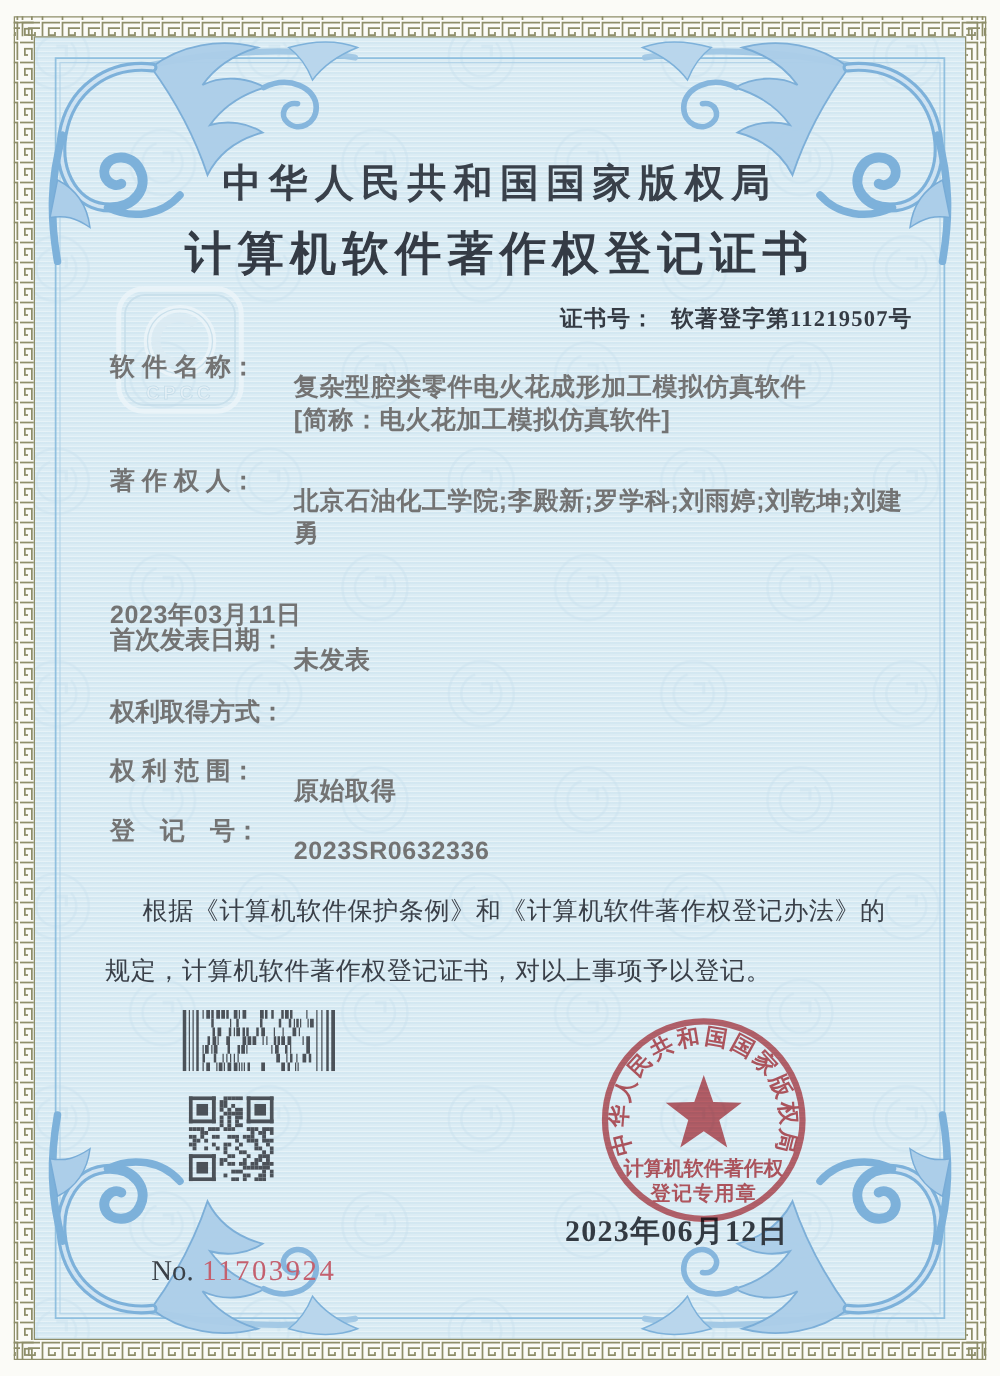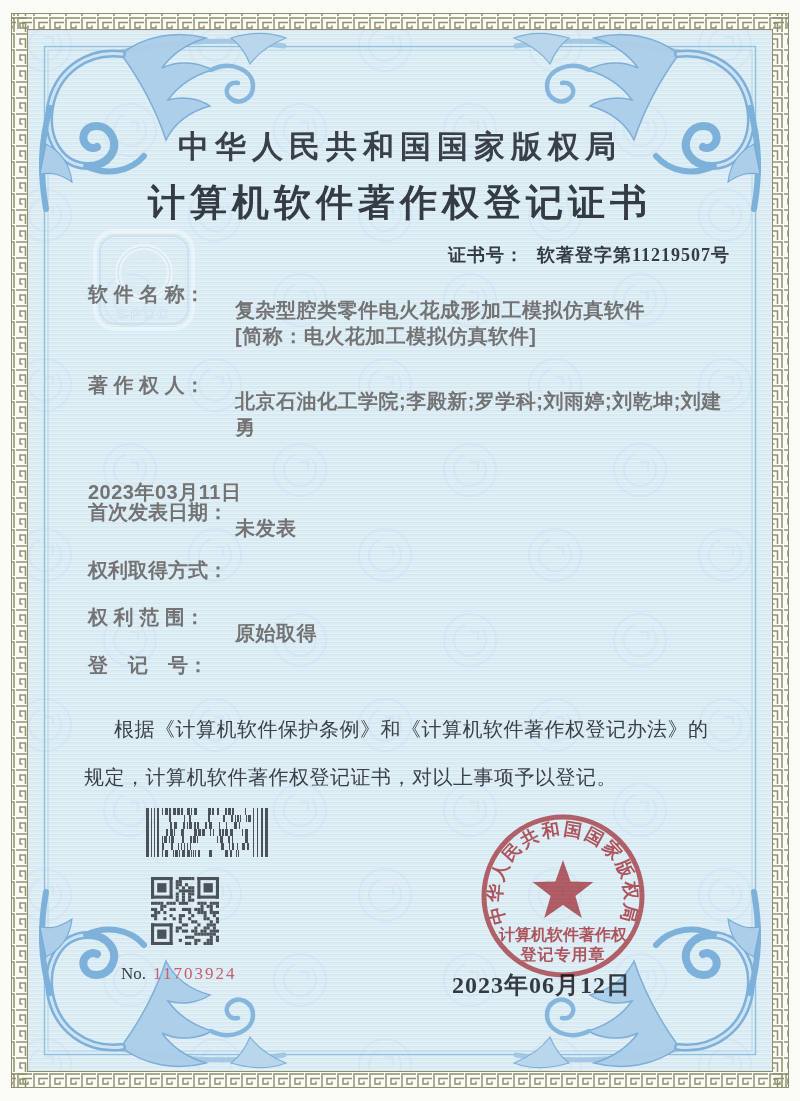--- a/index.html
+++ b/index.html
@@ -22,22 +22,22 @@
   .row{position:absolute;left:88px;display:flex;color:#737373;font-weight:700;
      font-size:20px;line-height:26px;}
   .row .label{width:147px;flex:none;white-space:pre;}
   .row .value{width:505px;letter-spacing:.5px;margin-top:16px;}
   .statement{position:absolute;left:84px;top:705px;width:644px;
      font-family:Liberation Sans, sans-serif;font-size:20px;line-height:48px;
      color:#3a4049;letter-spacing:.5px;}
   .statement .l1{text-indent:30px;}
   #barcode{position:absolute;left:146px;top:808px;opacity:.92;}
   #qrcode{position:absolute;left:151px;top:877px;opacity:.92;}
-  .no-line{position:absolute;left:121px;top:964px;font-family:"Liberation Serif","DejaVu Serif",serif;
-     font-size:17px;color:#3a4047;}
+  .no-line{position:absolute;left:121px;top:1004px;font-family:"Liberation Serif","DejaVu Serif",serif;
+     font-size:23px;color:#3a4047;}
   .no-digits{color:#c4606e;letter-spacing:2px;margin-left:7px;}
   .issue-date{position:absolute;left:452px;top:969px;width:220px;text-align:left;
      font-family:"Liberation Serif","DejaVu Serif",serif;font-weight:700;font-size:24px;
      color:#333a42;letter-spacing:1px;}
   .seal{position:absolute;left:468px;top:801px;opacity:.9;mix-blend-mode:multiply;}
 </style>
 </head>
 <body>
 
 <div class="page">
@@ -138,20 +138,21 @@
   </div>
   <div class="row" style="top:557px">
     <div class="label">权利取得方式：</div>
   </div>
   <div class="row" style="top:604px">
     <div class="label">权 利 范 围：</div>
     <div class="value">原始取得</div>
   </div>
   <div class="row" style="top:652px">
     <div class="label">登　记　号：</div>
+    <div class="value">2023SR0632336</div>
   </div>
 
   <div class="statement">
     <div class="l1">根据《计算机软件保护条例》和《计算机软件著作权登记办法》的</div>
     <div class="l2">规定，计算机软件著作权登记证书，对以上事项予以登记。</div>
   </div>
 
   <svg id="barcode" width="122" height="49" viewBox="0 0 122 49">
       <rect x="0" y="0" width="3" height="49" fill="#40454c"></rect>
       <rect x="5" y="0" width="1" height="49" fill="#40454c"></rect>

